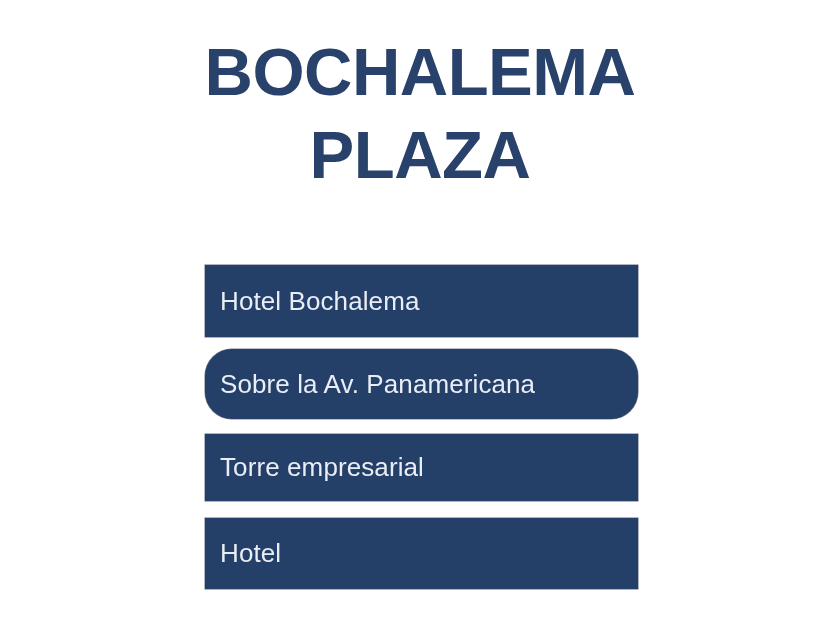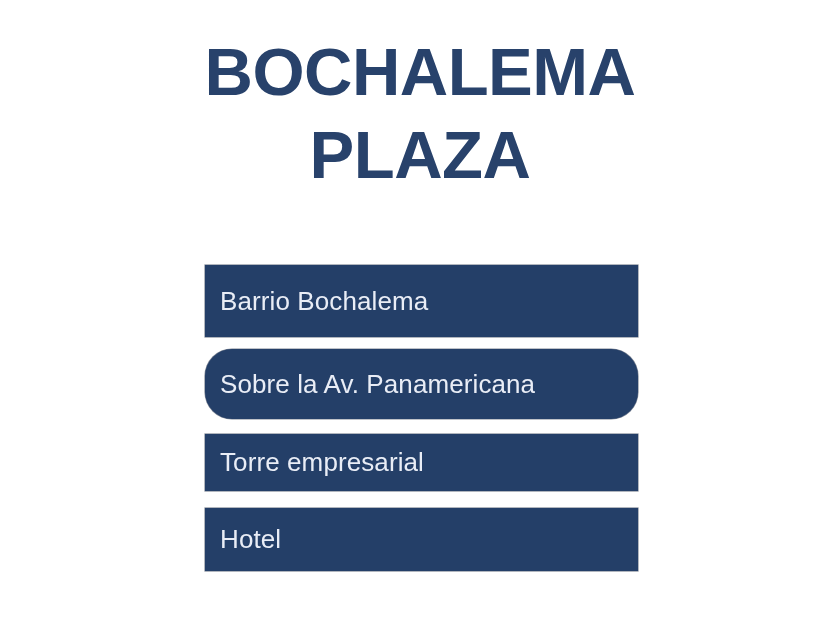--- a/index.html
+++ b/index.html
@@ -63,22 +63,22 @@
     background: #243f68;
     box-sizing: border-box;
     display: flex;
     align-items: center;
     margin-bottom: 12px;
     box-shadow: 0 0 0 0.6px rgba(20,35,60,0.55);
   }
 
   .bar-1 { height: 72px; }
   .bar-2 { height: 70px; margin-bottom: 15px; border-radius: 27px; }
-  .bar-3 { height: 57px; margin-bottom: 17px; }
-  .bar-4 { height: 63px; margin-bottom: 0; }
+  .bar-3 { height: 67px; margin-bottom: 17px; }
+  .bar-4 { height: 71px; margin-bottom: 0; }
 
   .bar-label {
     color: #e9edf6;
     font-family: "Liberation Sans", sans-serif;
     font-weight: normal;
     font-size: 26px;
     line-height: 1.1;
     padding-left: 15px;
     letter-spacing: 0.1px;
     white-space: nowrap;
@@ -90,21 +90,21 @@
 <div class="poster">
 
   <div class="title-block">
     <span class="title-line title-line-1">BOCHALEMA</span>
     <span class="title-line title-line-2">PLAZA</span>
   </div>
 
   <div class="bars">
 
     <div class="bar bar-1">
-      <span class="bar-label">Barrio Bochalema</span>
+      <span class="bar-label">Hotel Bochalema</span>
     </div>
 
     <div class="bar bar-2">
       <span class="bar-label">Sobre la Av. Panamericana</span>
     </div>
 
     <div class="bar bar-3">
       <span class="bar-label">Torre empresarial</span>
     </div>
 

